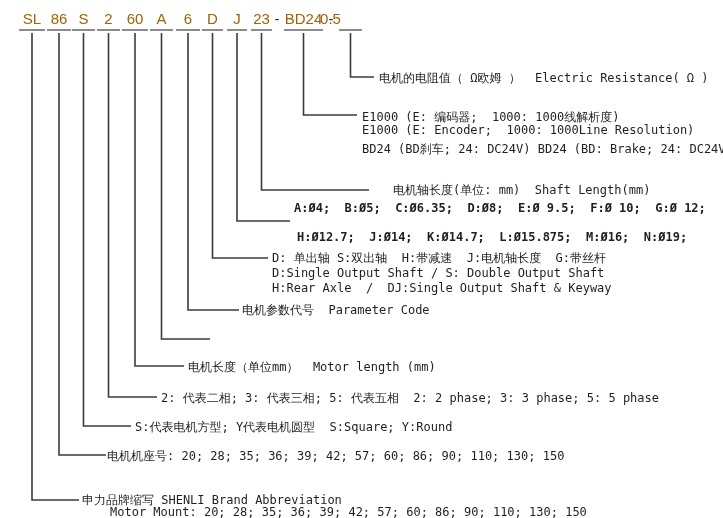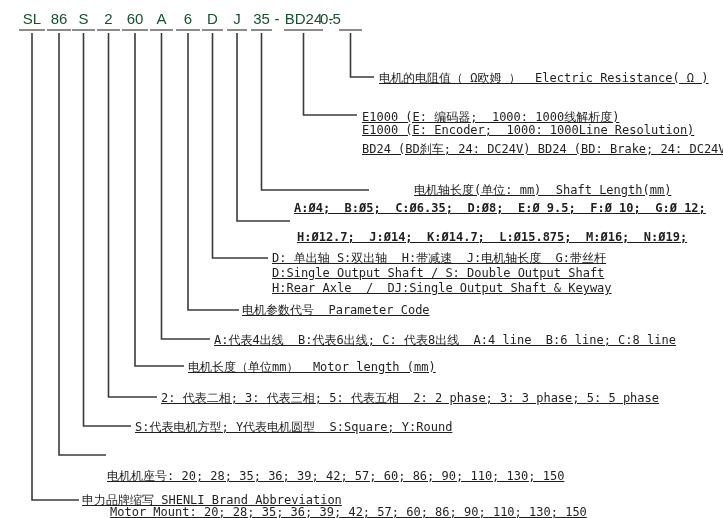--- a/index.html
+++ b/index.html
@@ -2,33 +2,33 @@
 <html><head>
 <meta charset="utf-8">
 <style>
   html,body{margin:0;padding:0;background:#fff;}
   #stage{
     position:relative;width:723px;height:518px;background:#ffffff;
     font-family:"DejaVu Sans Mono", monospace;color:#1f1f1f;overflow:hidden;
   }
   .seg{
     position:absolute;top:10px;height:18px;
-    font-family:"Liberation Sans", sans-serif;font-size:15px;color:#14532d;
+    font-family:"Liberation Sans", sans-serif;font-size:15px;color:#a16207;
     text-align:center;line-height:18px;white-space:pre;
   }
   .sep{
     position:absolute;top:10px;height:18px;width:10px;
     font-family:"Liberation Sans", sans-serif;font-size:15px;color:#2e2e2e;
     text-align:center;line-height:18px;
   }
   .u{position:absolute;top:29px;height:2px;background:#8c8c8c;}
   svg.wires{position:absolute;left:0;top:0;}
   .lbl{
     position:absolute;height:16px;line-height:16px;font-size:12px;
-    white-space:pre;color:#1f1f1f;text-decoration:underline;
+    white-space:pre;color:#1f1f1f;
   }
   .lbl.b{font-weight:bold;}
 </style>
 </head>
 <body>
 
 <div id="stage">
 
   <svg class="wires" width="723" height="518" viewBox="0 0 723 518">
     <g fill="none" stroke="#3b3b3b" stroke-width="1.6">
@@ -49,21 +49,21 @@
 
   <div class="seg" style="left:19px;width:26px;">SL</div>
   <div class="seg" style="left:47px;width:24px;">86</div>
   <div class="seg" style="left:72px;width:23px;">S</div>
   <div class="seg" style="left:97px;width:23px;">2</div>
   <div class="seg" style="left:122px;width:26px;">60</div>
   <div class="seg" style="left:150px;width:23px;">A</div>
   <div class="seg" style="left:176px;width:24px;">6</div>
   <div class="seg" style="left:202px;width:21px;">D</div>
   <div class="seg" style="left:227px;width:20px;">J</div>
-  <div class="seg" style="left:251px;width:21px;">35</div>
+  <div class="seg" style="left:251px;width:21px;">23</div>
   <div class="seg" style="left:284px;width:39px;">BD24</div>
   <div class="seg" style="left:319px;width:23px;">0.5</div>
 
   <span class="sep" style="left:272px;">-</span>
   <span class="sep" style="left:326px;">-</span>
 
   <div class="u" style="left:19px;width:26px;"></div>
   <div class="u" style="left:47px;width:24px;"></div>
   <div class="u" style="left:72px;width:23px;"></div>
   <div class="u" style="left:97px;width:23px;"></div>
@@ -75,37 +75,36 @@
   <div class="u" style="left:251px;width:21px;"></div>
   <div class="u" style="left:284px;width:39px;"></div>
   <div class="u" style="left:339px;width:23px;"></div>
 
   <div class="lbl" style="left:379px;top:70px;">电机的电阻值（ Ω欧姆 ）  Electric Resistance( Ω )</div>
 
   <div class="lbl" style="left:362px;top:109px;">E1000 (E: 编码器;  1000: 1000线解析度)</div>
   <div class="lbl" style="left:362px;top:122px;">E1000 (E: Encoder;  1000: 1000Line Resolution)</div>
   <div class="lbl" style="left:362px;top:141px;">BD24 (BD刹车; 24: DC24V) BD24 (BD: Brake; 24: DC24V)</div>
 
-  <div class="lbl" style="left:394px;top:182px;padding-left:20px;">电机轴长度(单位: mm)  Shaft Length(mm)</div>
+  <div class="lbl" style="left:373px;top:182px;padding-left:20px;">电机轴长度(单位: mm)  Shaft Length(mm)</div>
 
   <div class="lbl b" style="left:294px;top:200px;">A:Ø4;  B:Ø5;  C:Ø6.35;  D:Ø8;  E:Ø 9.5;  F:Ø 10;  G:Ø 12;</div>
   <div class="lbl b" style="left:297px;top:229px;">H:Ø12.7;  J:Ø14;  K:Ø14.7;  L:Ø15.875;  M:Ø16;  N:Ø19;</div>
 
   <div class="lbl" style="left:272px;top:250px;">D: 单出轴 S:双出轴  H:带减速  J:电机轴长度  G:带丝杆</div>
   <div class="lbl" style="left:272px;top:265px;">D:Single Output Shaft / S: Double Output Shaft</div>
   <div class="lbl" style="left:272px;top:280px;">H:Rear Axle  /  DJ:Single Output Shaft &amp; Keyway</div>
 
   <div class="lbl" style="left:242px;top:302px;">电机参数代号  Parameter Code</div>
 
-  <div class="lbl" style="left:214px;top:332px;">A:代表4出线  B:代表6出线; C: 代表8出线  A:4 line  B:6 line; C:8 line</div>
 
   <div class="lbl" style="left:188px;top:359px;text-align:right;">电机长度（单位mm）  Motor length (mm)</div>
 
   <div class="lbl" style="left:161px;top:390px;">2: 代表二相; 3: 代表三相; 5: 代表五相  2: 2 phase; 3: 3 phase; 5: 5 phase</div>
 
   <div class="lbl" style="left:135px;top:419px;">S:代表电机方型; Y代表电机圆型  S:Square; Y:Round</div>
 
-  <div class="lbl" style="left:107px;top:448px;margin-top:20px;">电机机座号: 20; 28; 35; 36; 39; 42; 57; 60; 86; 90; 110; 130; 150</div>
+  <div class="lbl" style="left:107px;top:448px;">电机机座号: 20; 28; 35; 36; 39; 42; 57; 60; 86; 90; 110; 130; 150</div>
   <div class="lbl" style="left:110px;top:464px;margin-top:40px;">Motor Mount: 20; 28; 35; 36; 39; 42; 57; 60; 86; 90; 110; 130; 150</div>
 
   <div class="lbl" style="left:82px;top:492px;">申力品牌缩写 SHENLI Brand Abbreviation</div>
 
 </div>
 
 </body></html>

